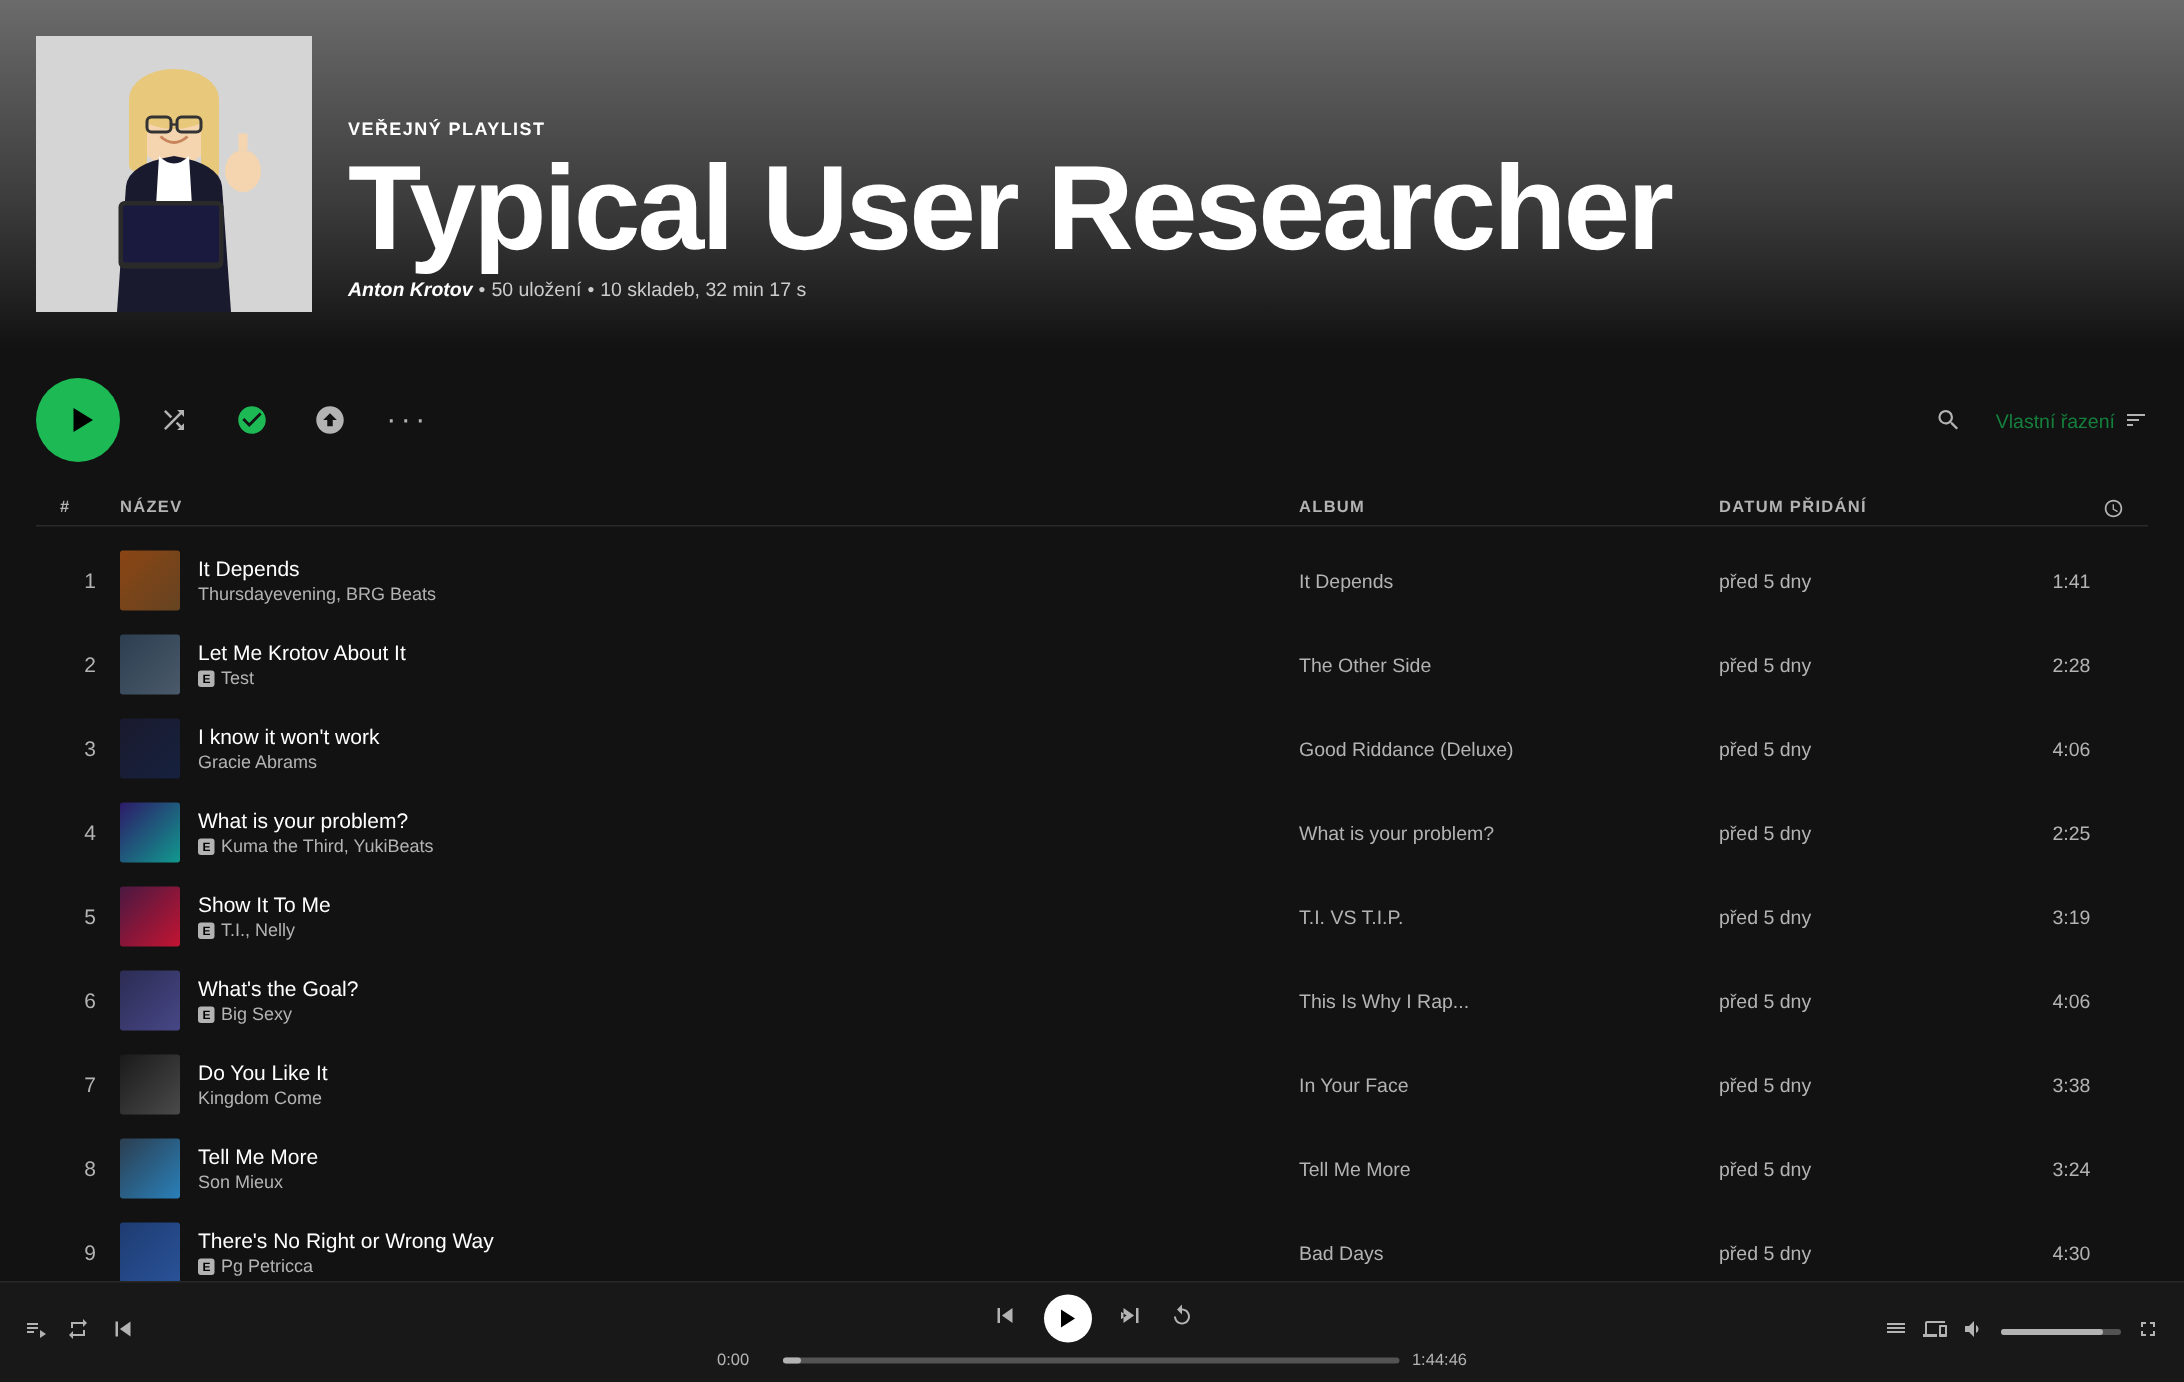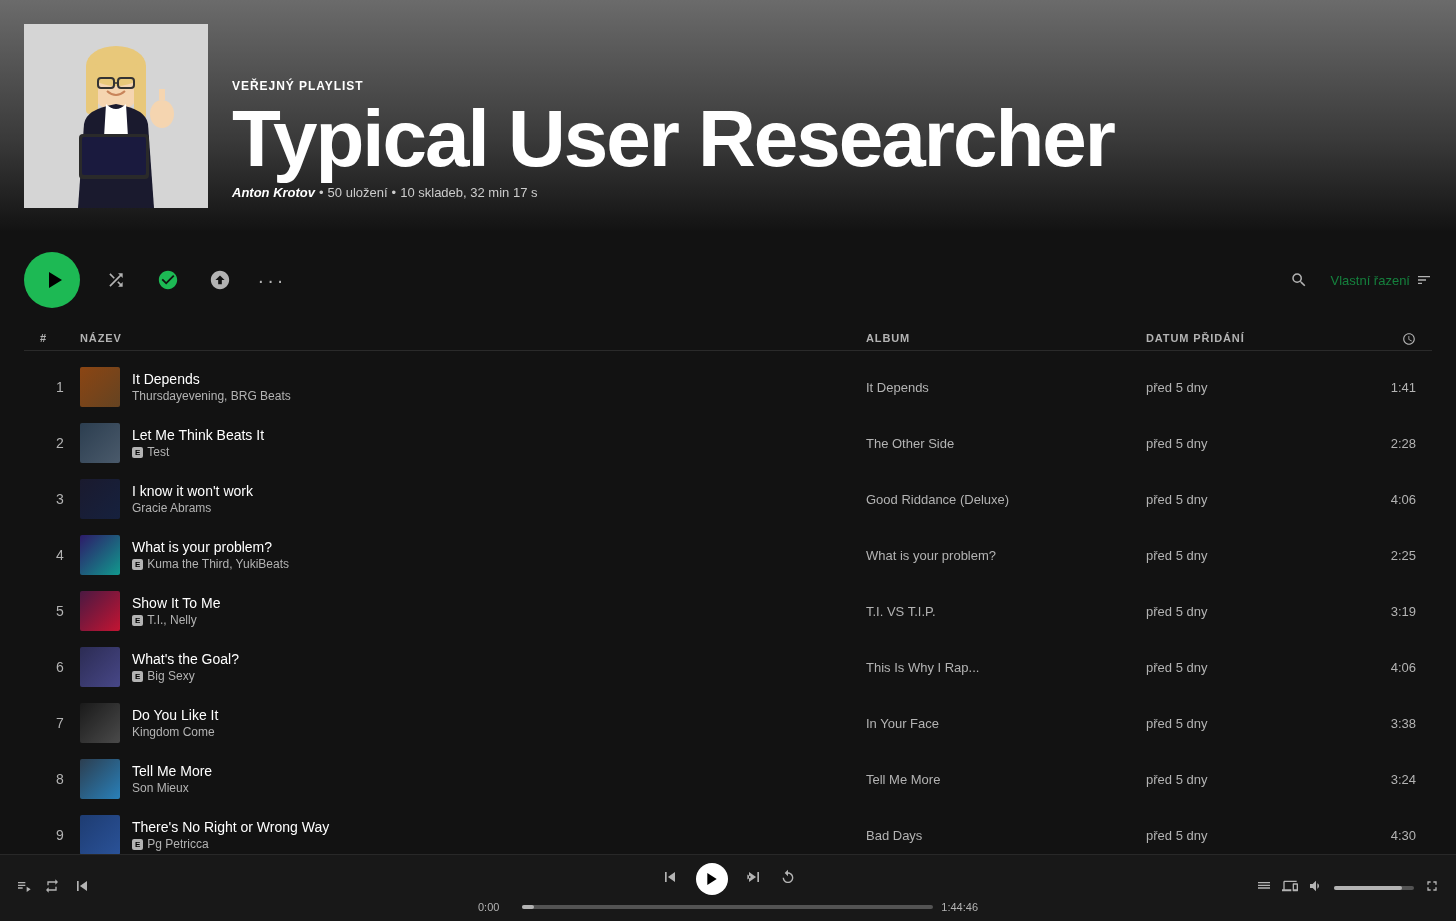--- a/index.html
+++ b/index.html
@@ -194,21 +194,21 @@
       font-size: 13px;
       color: #b3b3b3;
     }
     .track-date {
       font-size: 13px;
       color: #b3b3b3;
     }
     .track-duration {
       font-size: 13px;
       color: #b3b3b3;
-      text-align: right;
+      text-align: center;
     }
 
     
     .player-bar {
       position: fixed;
       bottom: 0;
       left: 0;
       right: 0;
       height: 67px;
       background: #181818;
@@ -425,21 +425,21 @@
     </div>
     <div class="track-album">It Depends</div>
     <div class="track-date">před 5 dny</div>
     <div class="track-duration">1:41</div>
   </div>
       <div class="track-row">
     <div class="track-num">2</div>
     <div class="track-info">
       <div class="track-thumb thumb-2"></div>
       <div class="track-details">
-        <span class="track-name">Let Me Think Beats It</span>
+        <span class="track-name">Let Me Krotov About It</span>
         <div class="track-artist">
           <span class="explicit-badge">E</span>
           <span>Test</span>
         </div>
       </div>
     </div>
     <div class="track-album">The Other Side</div>
     <div class="track-date">před 5 dny</div>
     <div class="track-duration">2:28</div>
   </div>

